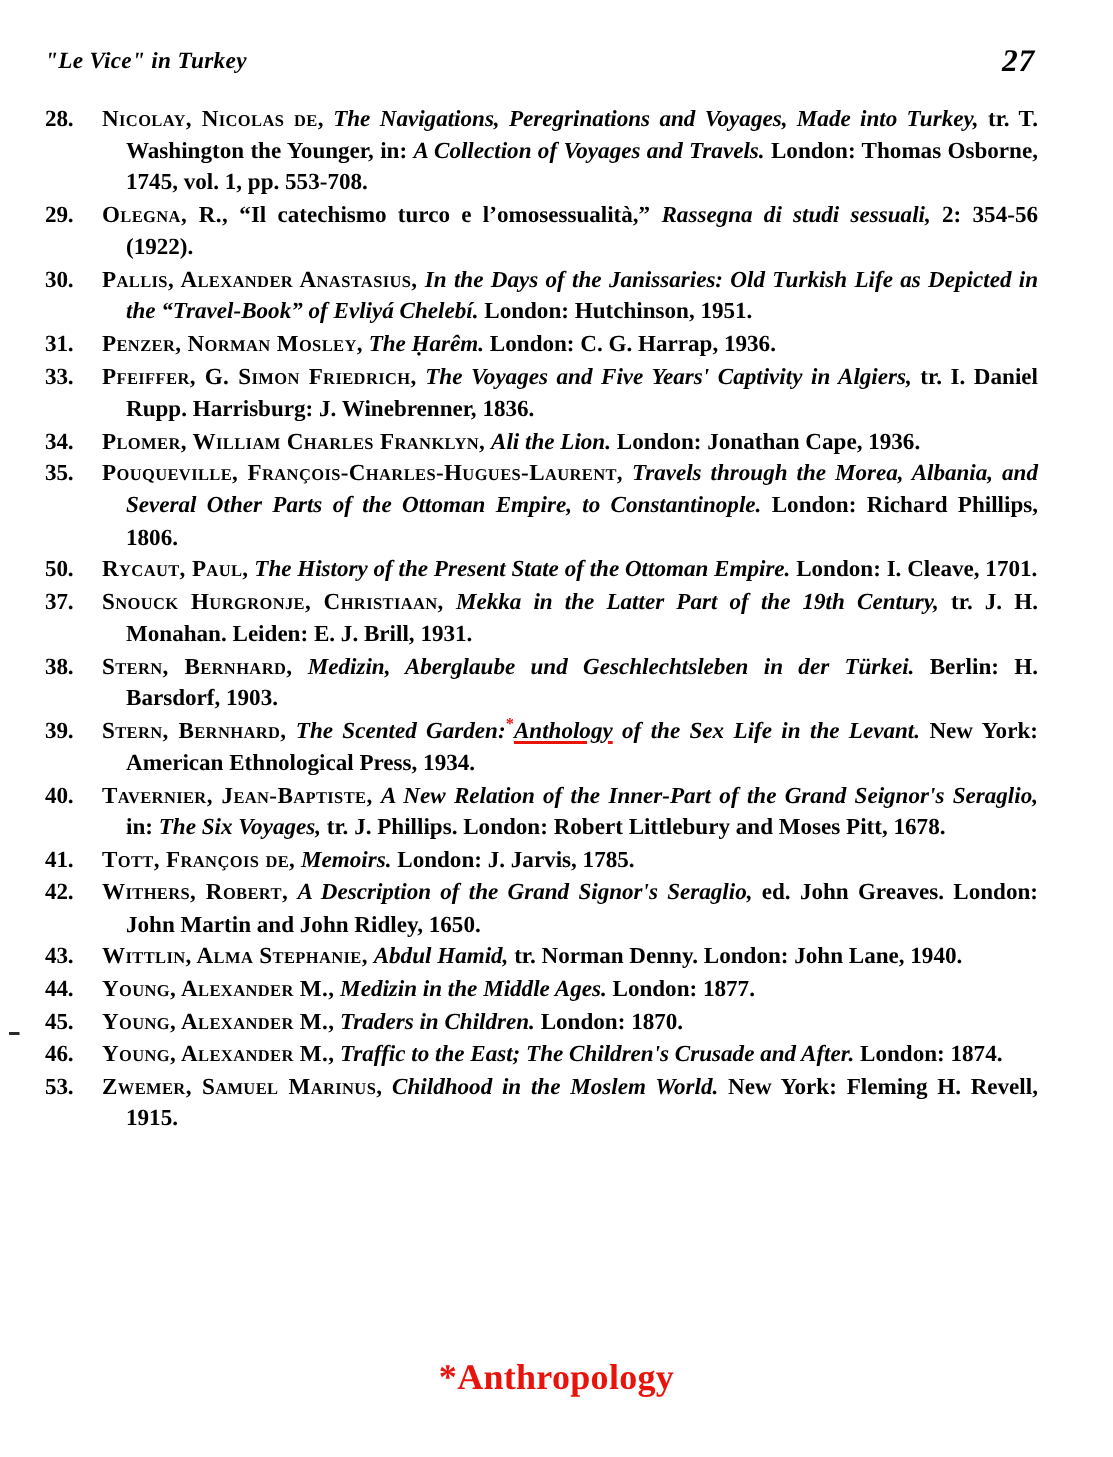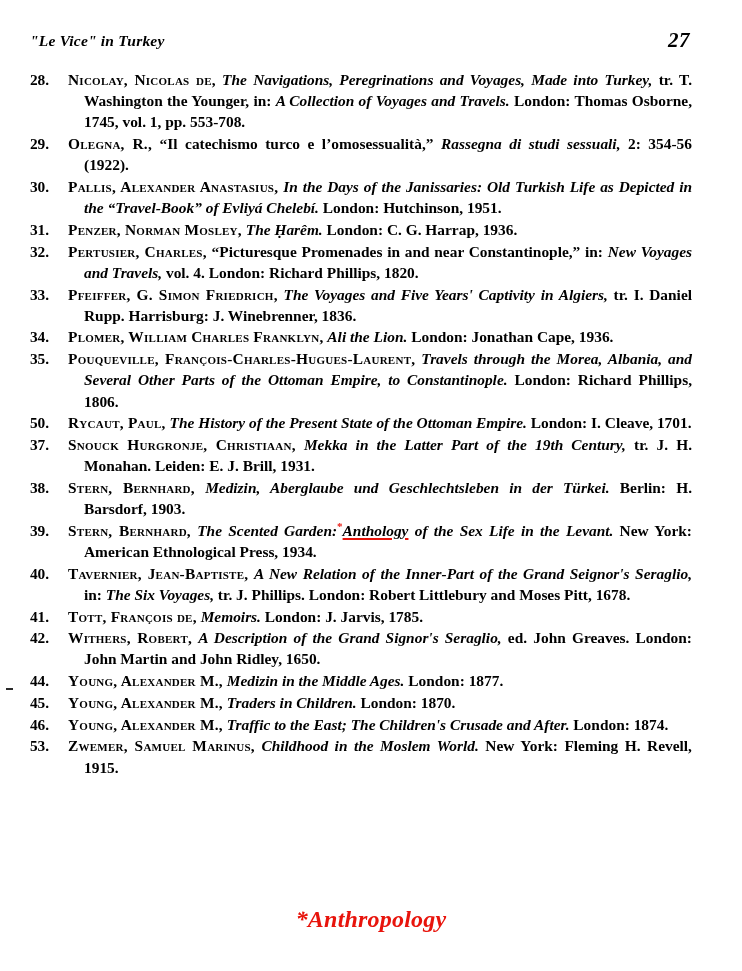--- a/index.html
+++ b/index.html
@@ -113,21 +113,20 @@
   .footer-note {
     position: absolute;
     top: 906px;
     left: 0;
     width: 742px;
     text-align: center;
     color: #e8140c;
     font-weight: bold;
     font-size: 24px;
     letter-spacing: 0.2px;
-    font-style: italic;
   }
 
   
   .margin-mark {
     position: absolute;
     left: 6px;
     top: 688px;
     width: 7px;
     height: 2px;
     background: #2a2a2a;
@@ -158,24 +157,20 @@
     <div class="entry">
       <span class="num">30.</span>
       <span class="body"><span class="sc">Pallis, Alexander Anastasius,</span> <span class="it">In the Days of the Janissaries: Old Turkish Life as Depicted in the “Travel-Book” of Evliyá Chelebí.</span> <span class="rm">London: Hutchinson, 1951.</span></span>
     </div>
 
     <div class="entry">
       <span class="num">31.</span>
       <span class="body"><span class="sc">Penzer, Norman Mosley,</span> <span class="it">The Ḥarêm.</span> <span class="rm">London: C. G. Harrap, 1936.</span></span>
     </div>
 
-    <div class="entry">
-      <span class="num">32.</span>
-      <span class="body"><span class="sc">Pertusier, Charles,</span> <span class="rm">“Picturesque Promenades in and near Constantinople,” in:</span> <span class="it">New Voyages and Travels,</span> <span class="rm">vol. 4. London: Richard Phillips, 1820.</span></span>
-    </div>
 
     <div class="entry">
       <span class="num">33.</span>
       <span class="body"><span class="sc">Pfeiffer, G. Simon Friedrich,</span> <span class="it">The Voyages and Five Years' Captivity in Algiers,</span> <span class="rm">tr. I. Daniel Rupp. Harrisburg: J. Winebrenner, 1836.</span></span>
     </div>
 
     <div class="entry">
       <span class="num">34.</span>
       <span class="body"><span class="sc">Plomer, William Charles Franklyn,</span> <span class="it">Ali the Lion.</span> <span class="rm">London: Jonathan Cape, 1936.</span></span>
     </div>
@@ -213,20 +208,24 @@
     <div class="entry">
       <span class="num">41.</span>
       <span class="body"><span class="sc">Tott, François de,</span> <span class="it">Memoirs.</span> <span class="rm">London: J. Jarvis, 1785.</span></span>
     </div>
 
     <div class="entry">
       <span class="num">42.</span>
       <span class="body"><span class="sc">Withers, Robert,</span> <span class="it">A Description of the Grand Signor's Seraglio,</span> <span class="rm">ed. John Greaves. London: John Martin and John Ridley, 1650.</span></span>
     </div>
 
+    <div class="entry">
+      <span class="num">43.</span>
+      <span class="body"><span class="sc">Wittlin, Alma Stephanie,</span> <span class="it">Abdul Hamid,</span> <span class="rm">tr. Norman Denny. London: John Lane, 1940.</span></span>
+    </div>
 
     <div class="entry">
       <span class="num">44.</span>
       <span class="body"><span class="sc">Young, Alexander M.,</span> <span class="it">Medizin in the Middle Ages.</span> <span class="rm">London: 1877.</span></span>
     </div>
 
     <div class="entry">
       <span class="num">45.</span>
       <span class="body"><span class="sc">Young, Alexander M.,</span> <span class="it">Traders in Children.</span> <span class="rm">London: 1870.</span></span>
     </div>

